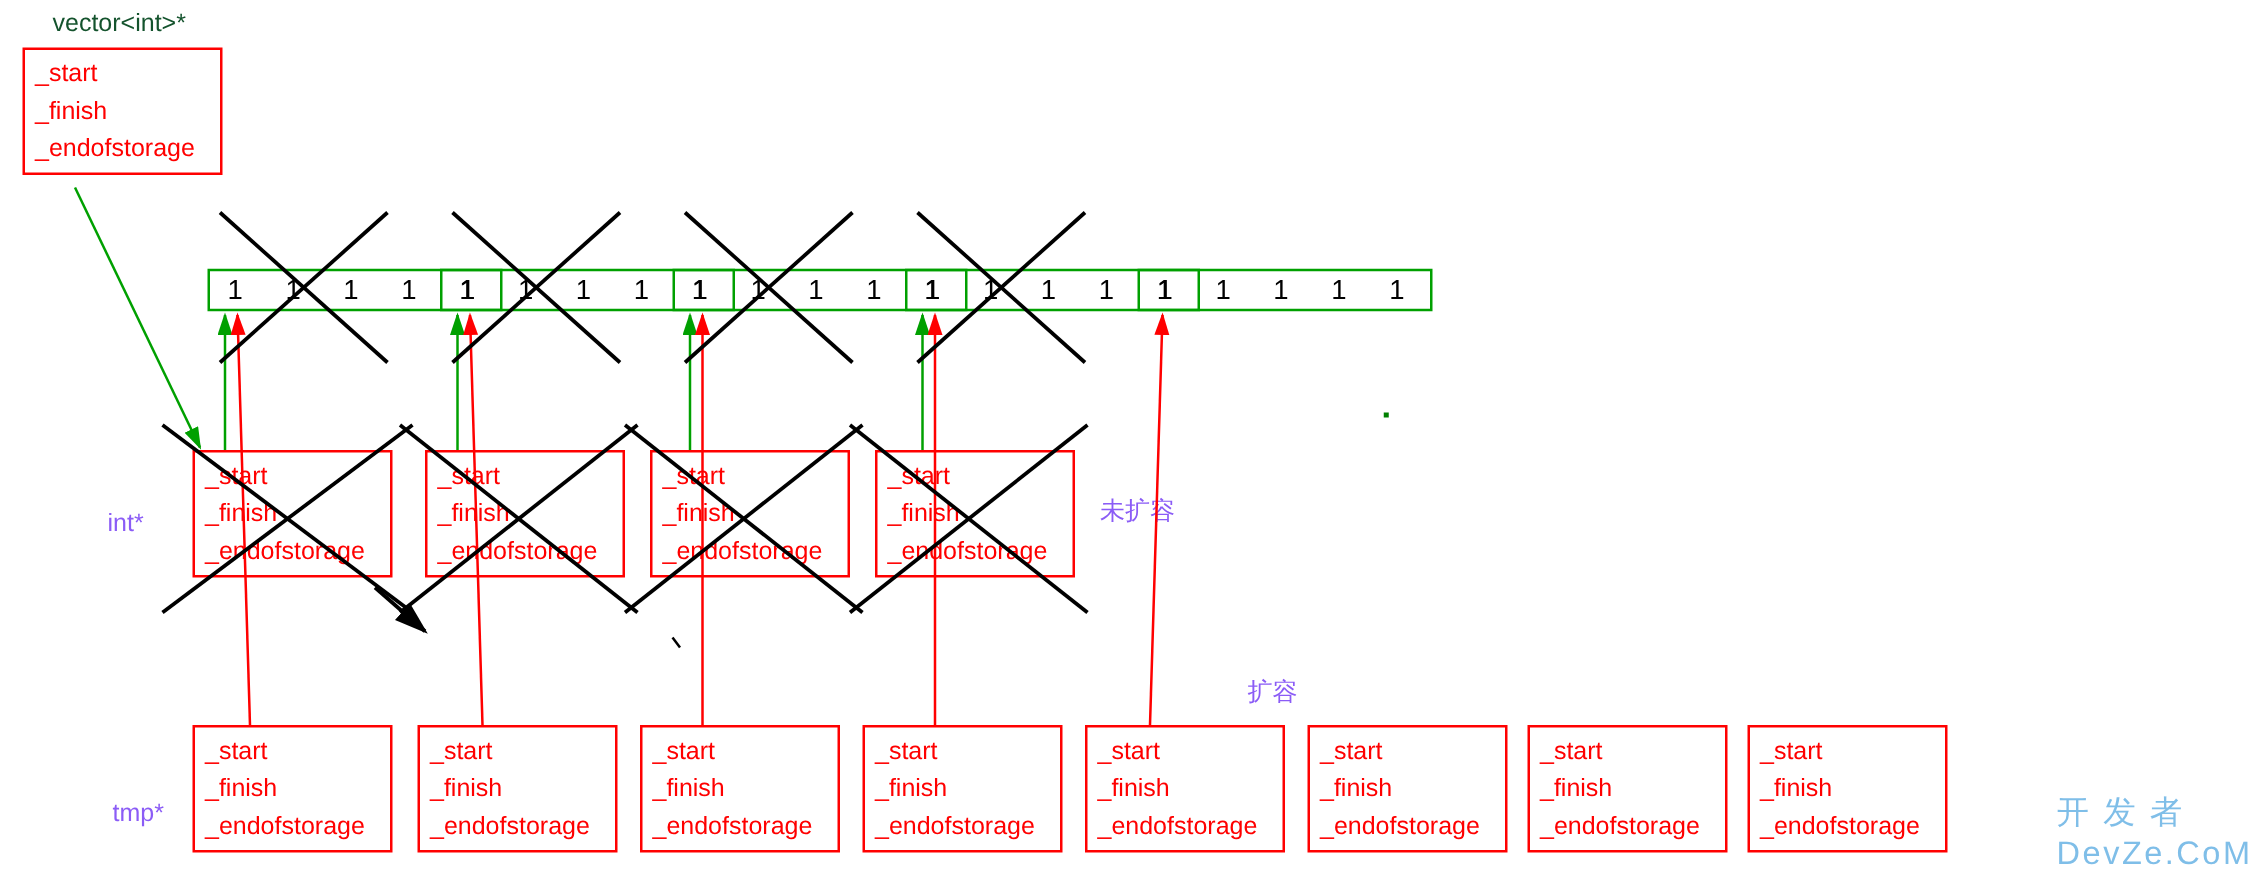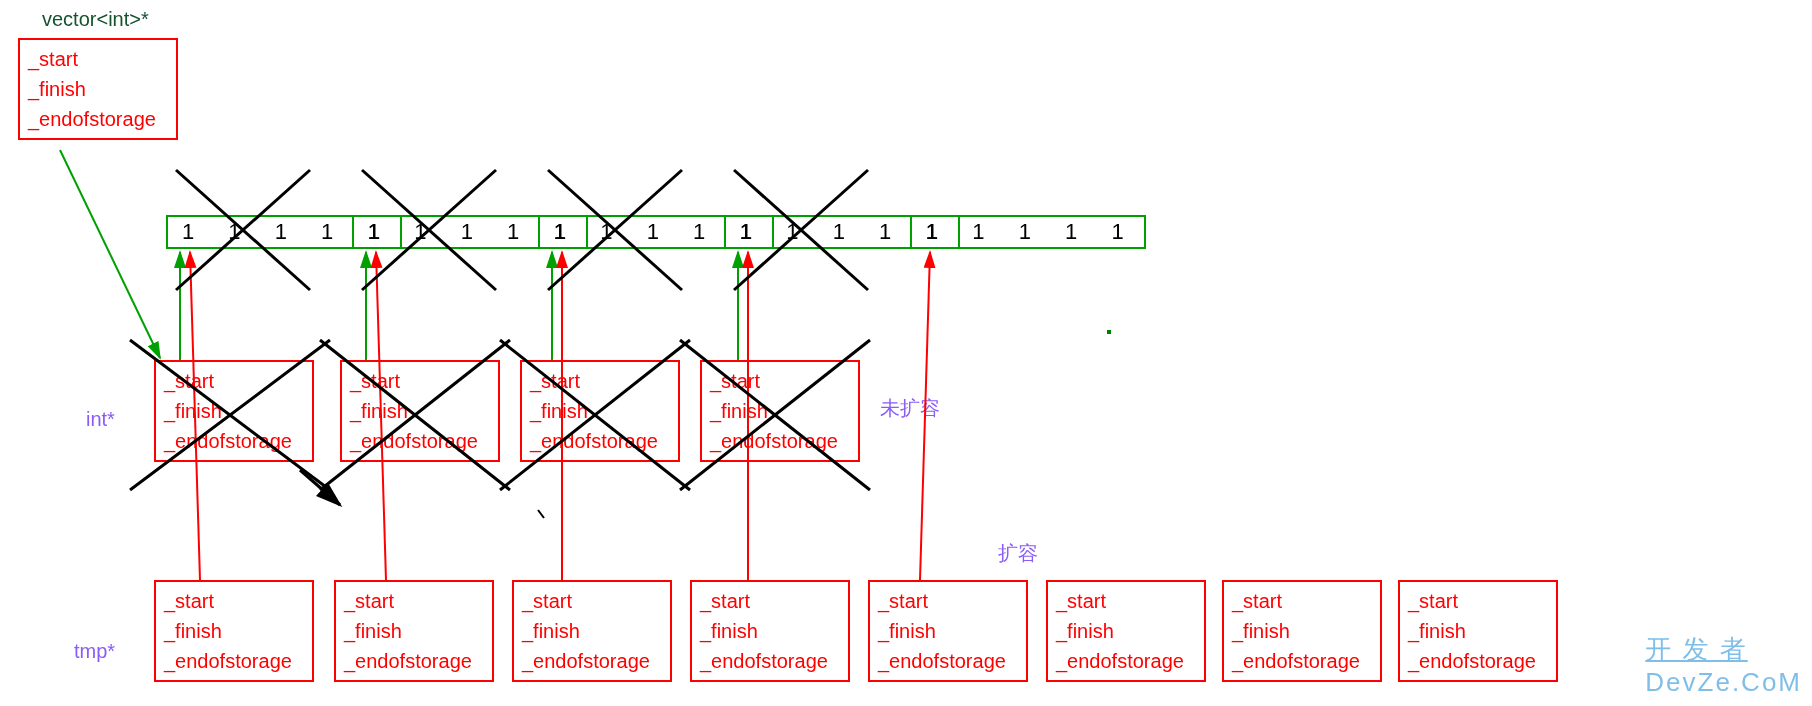--- a/index.html
+++ b/index.html
@@ -46,21 +46,21 @@
   .watermark {
     position: absolute;
     right: 10px;
     bottom: 8px;
     font-family: "Comic Sans MS", cursive, sans-serif;
     font-size: 26px;
     color: #4aa3df;
     opacity: 0.7;
     letter-spacing: 2px;
   }
-  .watermark .cn { color: #4aa3df; font-weight: normal; text-decoration: underline; }
+  .watermark .cn { color: #4aa3df; font-weight: normal; }
 </style>
 </head>
 <body>
 
 <div class="label red-label" style="left:42px; top:8px;">vector&lt;int&gt;*</div>
 
 <div class="red-box" style="left:18px; top:38px; width:160px;">
   <div>_start</div>
   <div>_finish</div>
   <div>_endofstorage</div>
@@ -92,21 +92,21 @@
 <div class="red-box" style="left:700px; top:360px; width:160px;">
   <div>_start</div>
   <div>_finish</div>
   <div>_endofstorage</div>
 </div>
 
 <div class="label black-label" style="left:880px; top:395px;">未扩容</div>
 
 <div class="label black-label" style="left:998px; top:540px;">扩容</div>
 
-<div class="label black-label" style="left:74px; top:640px;">tmp*</div>
+<div class="label black-label" style="left:90px; top:640px;">tmp*</div>
 
 <div class="red-box" style="left:154px; top:580px; width:160px;">
   <div>_start</div>
   <div>_finish</div>
   <div>_endofstorage</div>
 </div>
 <div class="red-box" style="left:334px; top:580px; width:160px;">
   <div>_start</div>
   <div>_finish</div>
   <div>_endofstorage</div>

